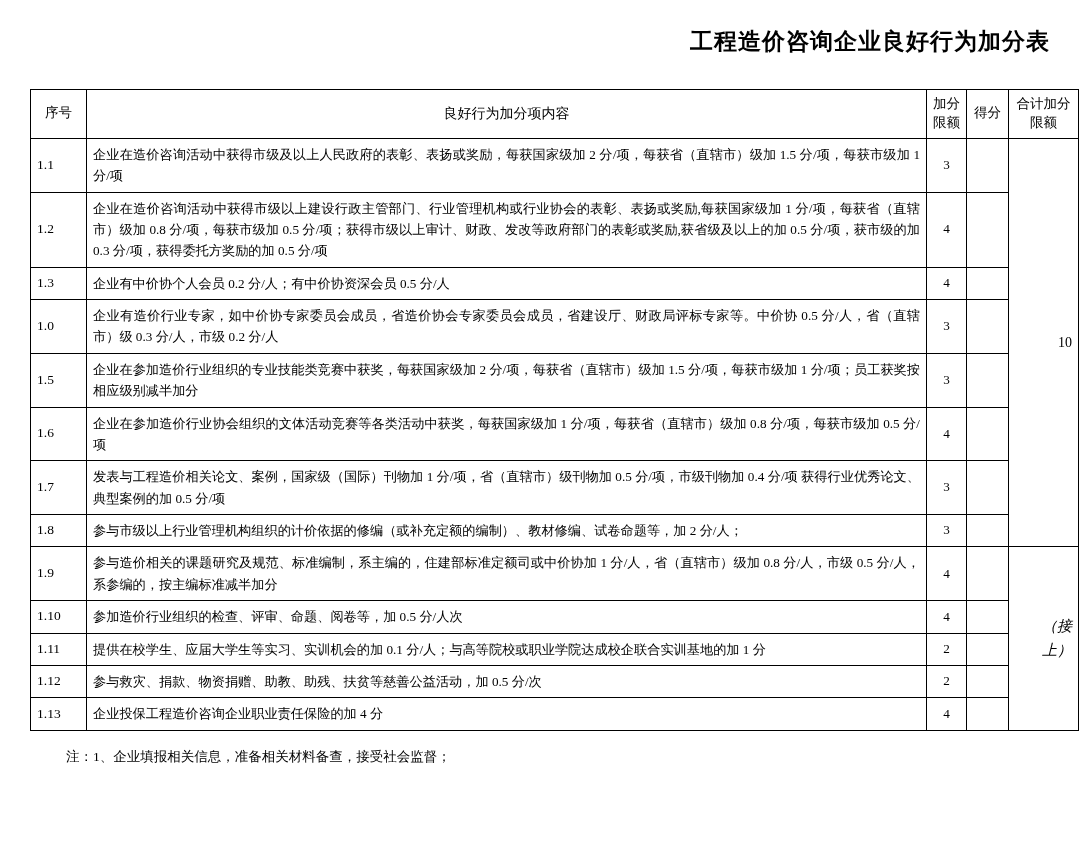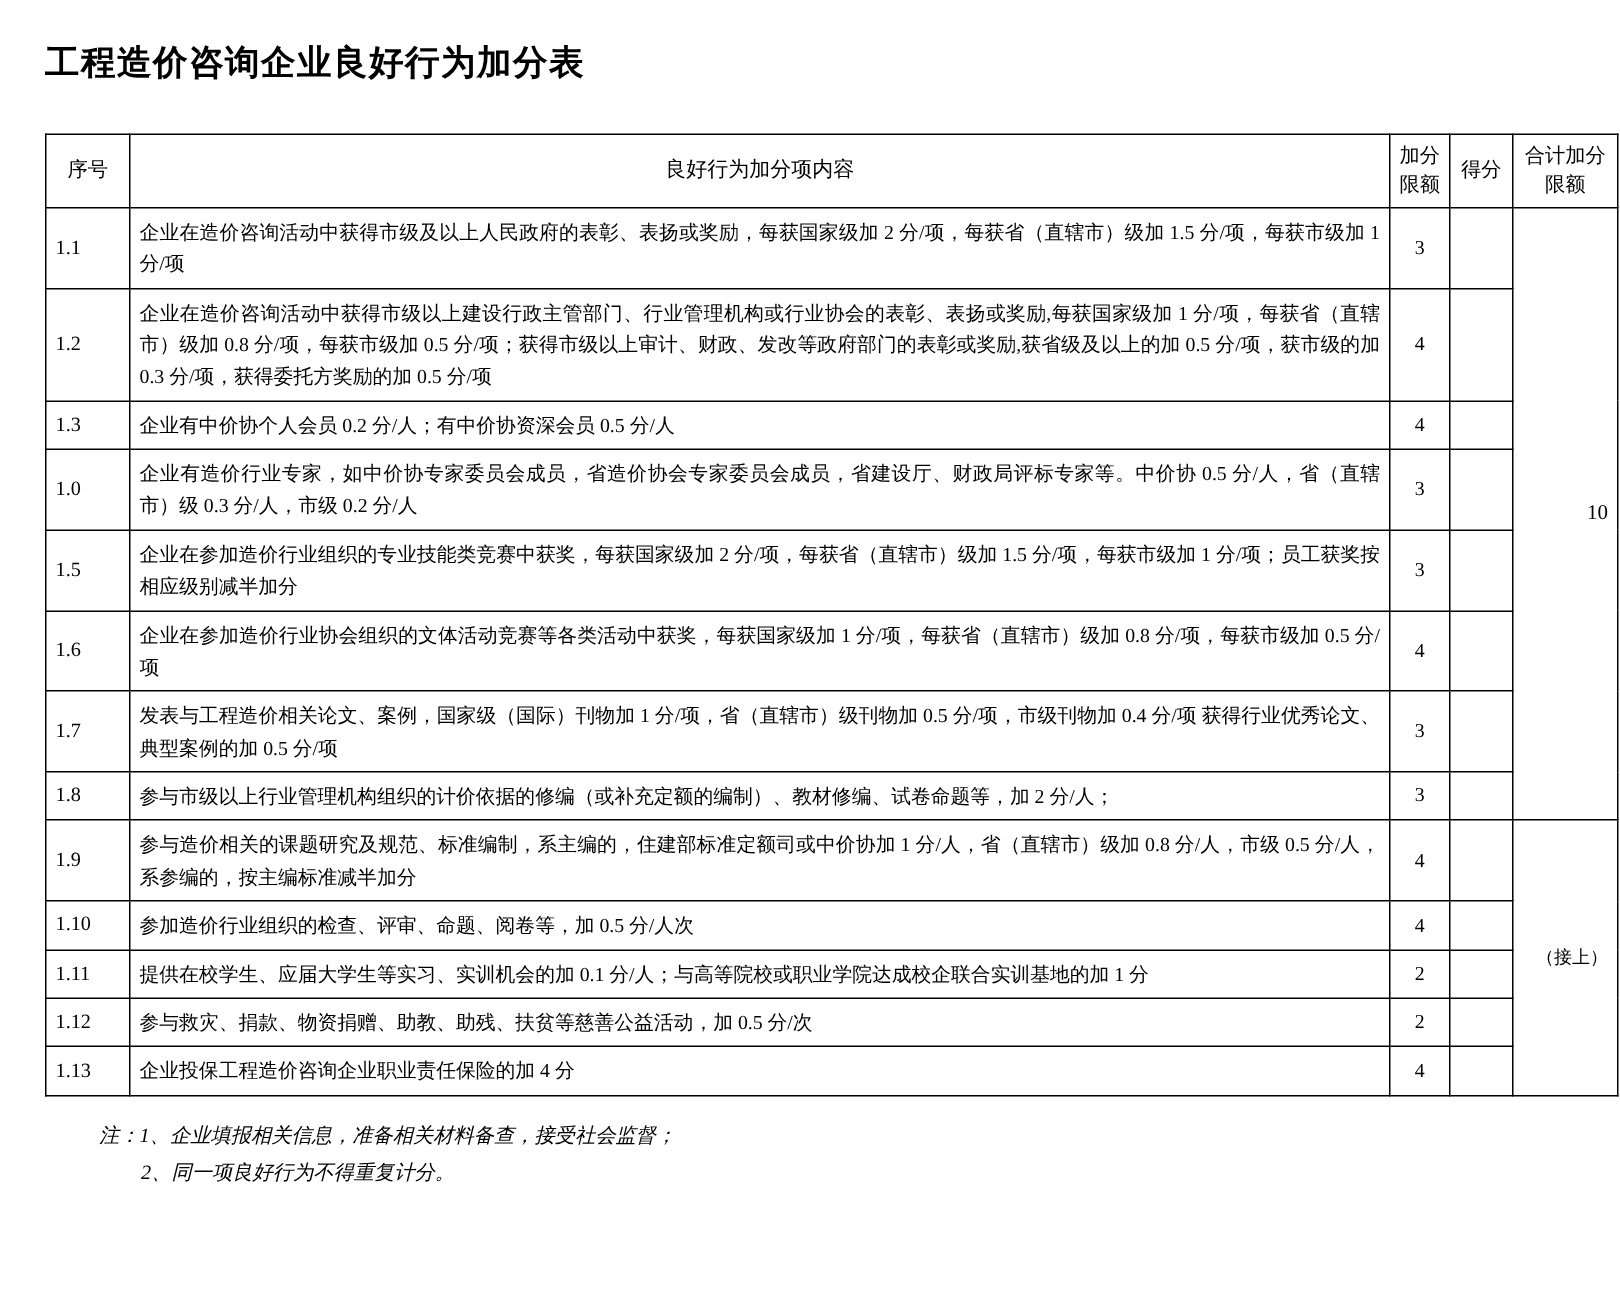--- a/index.html
+++ b/index.html
@@ -15,21 +15,21 @@
     overflow: hidden;
   }
   .page {
     position: relative;
     width: 1080px;
     height: 862px;
     box-sizing: border-box;
     padding: 0 30px;
   }
   .doc-title {
-    text-align: left;
+    text-align: right;
     font-size: 23px;
     font-weight: bold;
     letter-spacing: 1px;
     margin: 26px 0 32px 0;
     font-family: "Liberation Serif", "DejaVu Serif", serif;
   }
   table.score-table {
     width: 1020px;
     margin: 14px auto;
     border-collapse: collapse;
@@ -71,33 +71,33 @@
   }
   td.limit-cell, td.score-cell {
     text-align: center;
   }
   td.total-cell {
     text-align: right;
     vertical-align: middle;
     font-size: 14px;
   }
   td.total-cell.cont {
-    font-size: 12px;
+    font-size: 15px;
+    font-style: italic;
   }
   .notes {
     width: 1020px;
     margin: 10px auto 0 auto;
     font-size: 13.5px;
     line-height: 1.85;
     padding-left: 36px;
     box-sizing: border-box;
   }
   .notes div {
     white-space: nowrap;
-    font-style: italic;
   }
   .note-indent {
     padding-left: 28px;
   }
 </style>
 </head>
 <body>
 
 <div class="page">
 
@@ -199,16 +199,15 @@
         <td class="no-cell">1.13</td>
         <td class="desc-cell">企业投保工程造价咨询企业职业责任保险的加 4 分</td>
         <td class="limit-cell">4</td>
         <td class="score-cell"></td>
       </tr>
     </tbody>
   </table>
 
   <div class="notes">
     <div>注：1、企业填报相关信息，准备相关材料备查，接受社会监督；</div>
-    <div class="note-indent">2、同一项良好行为不得重复计分。</div>
   </div>
 
 </div>
 
 </body></html>

